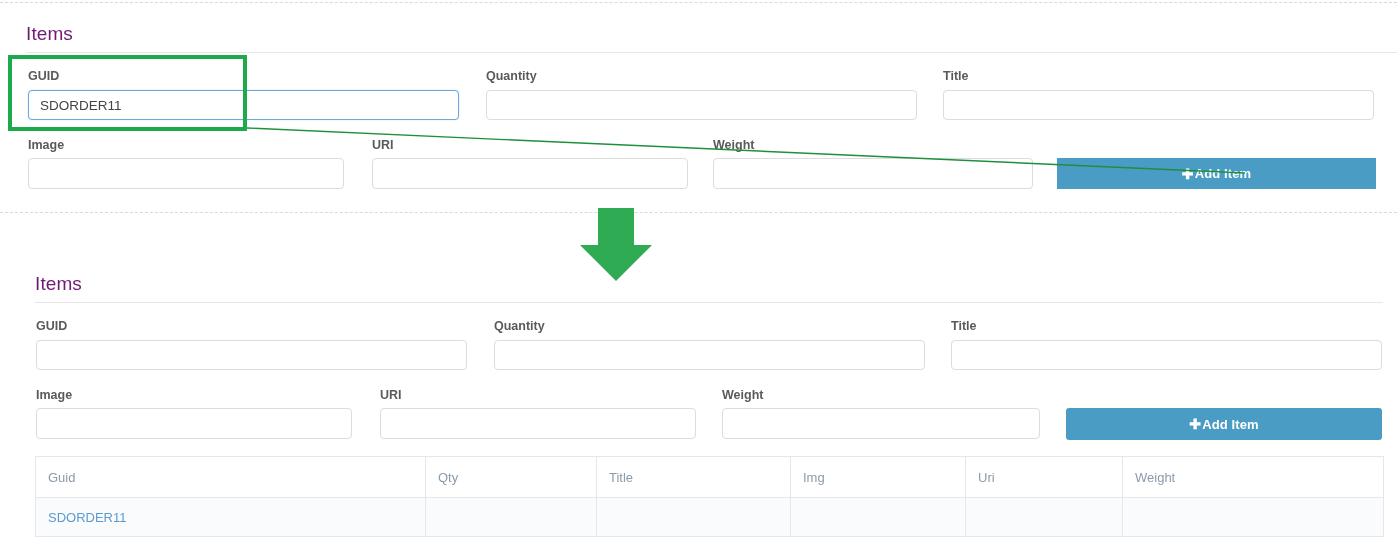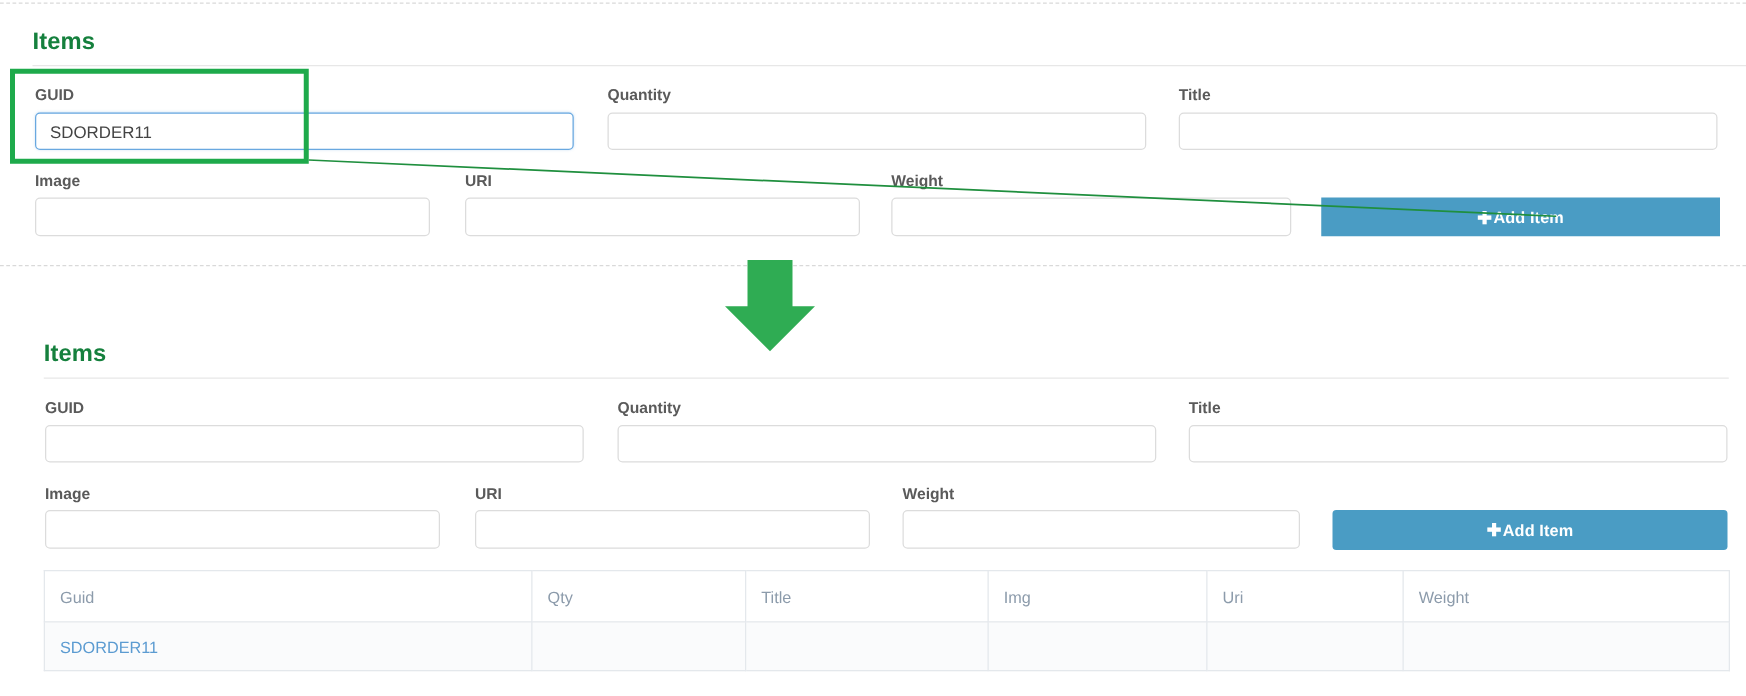--- a/index.html
+++ b/index.html
@@ -28,23 +28,23 @@
     width: 1397px;
     height: 0;
     border-top: 1px dashed #d9d9d9;
   }
   .dashed-top { top: 2px; }
   .dashed-mid { top: 212px; }
 
   
   .section-heading {
     position: absolute;
-    color: #15803d;
+    color: #701a75;
     font-size: 19px;
-    font-weight: 700;
+    font-weight: 400;
     letter-spacing: 0.1px;
     line-height: 22px;
     white-space: nowrap;
   }
   .heading-rule {
     position: absolute;
     height: 0;
     border-top: 1px solid #e7e7e7;
   }
 

